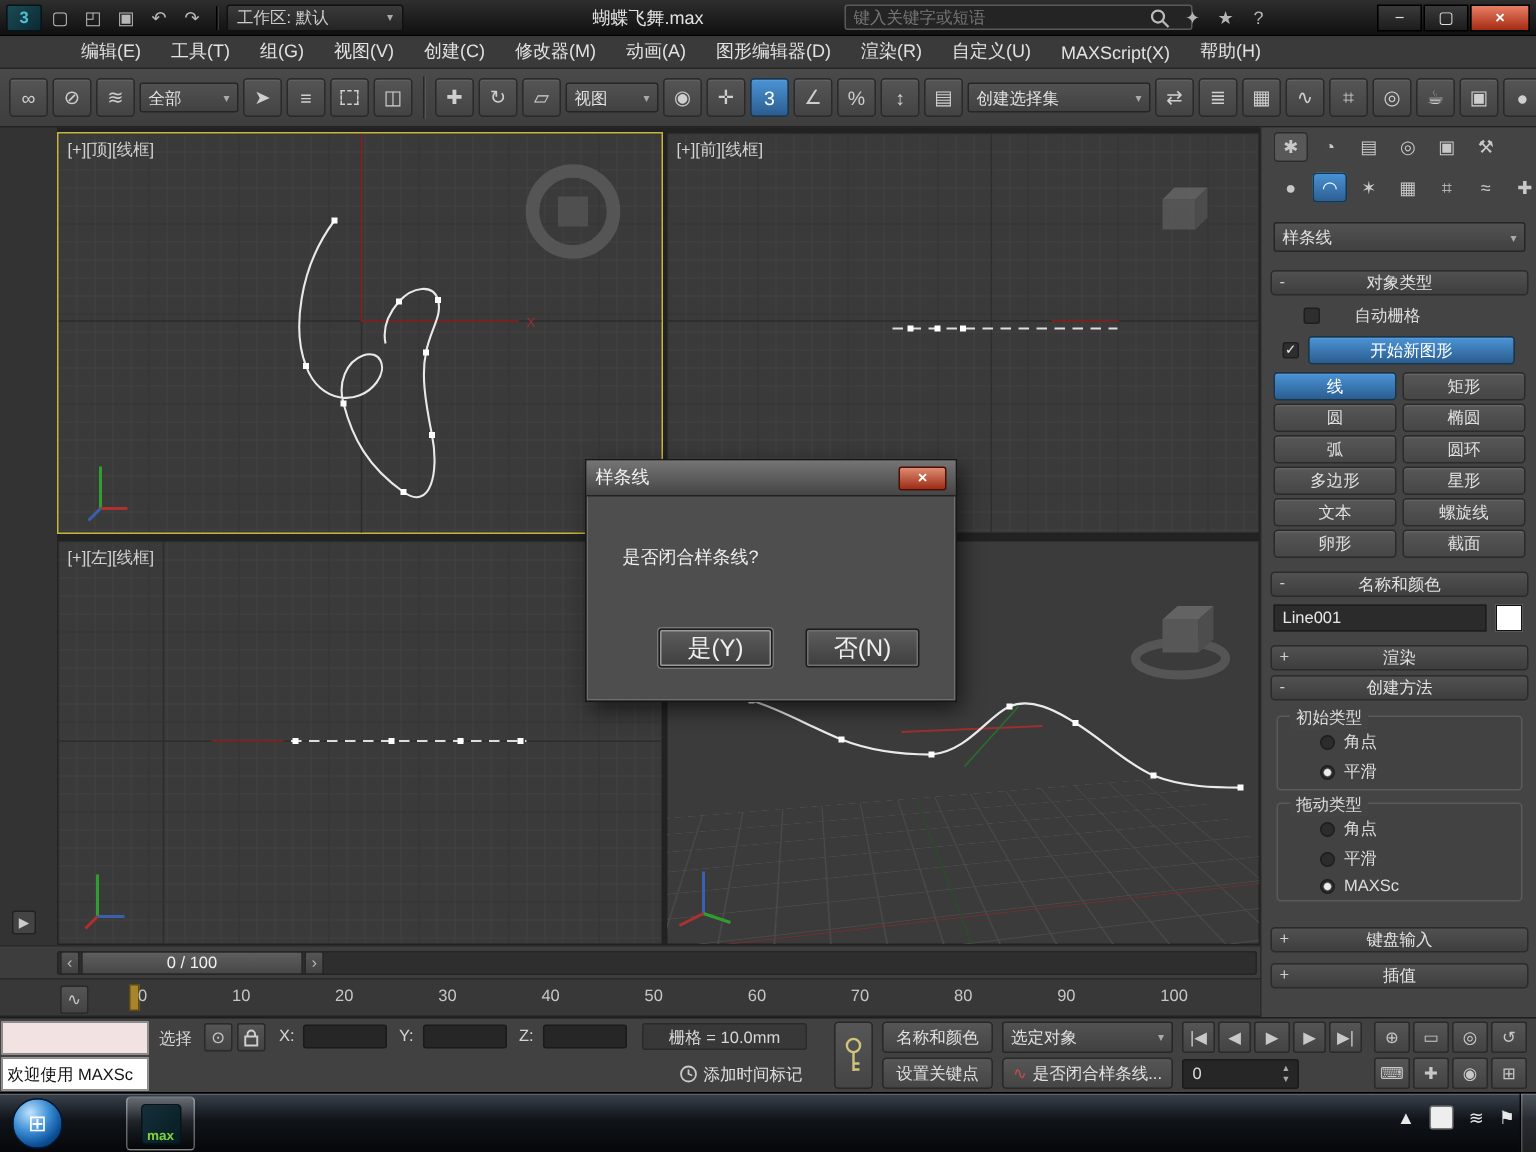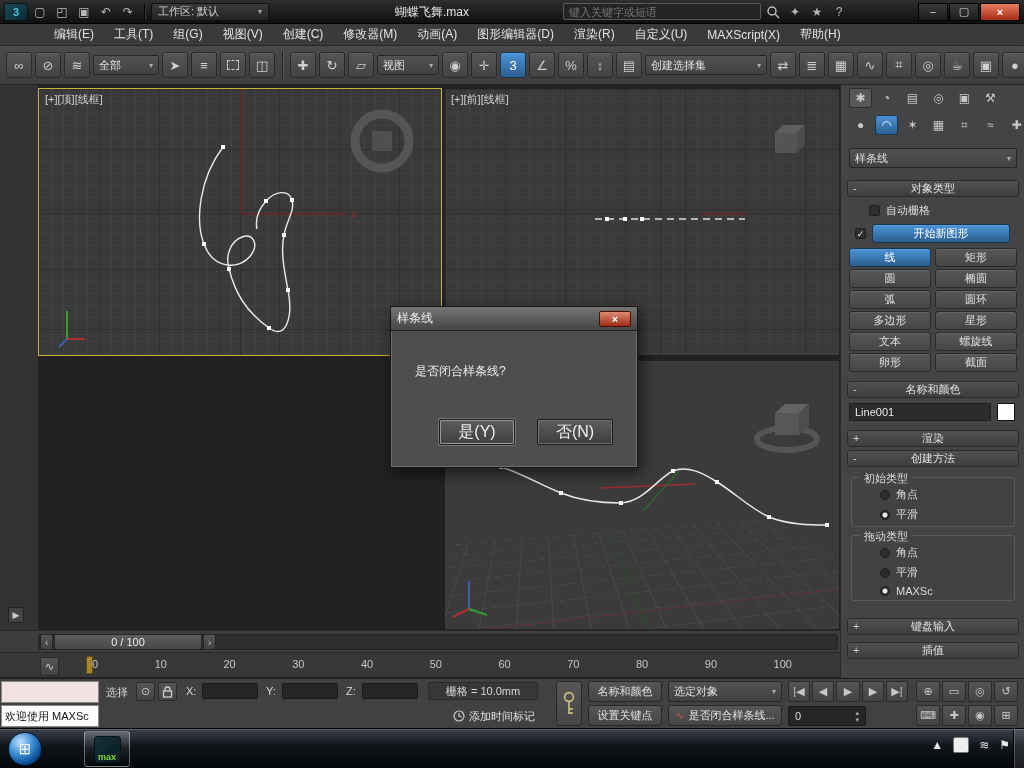--- a/index.html
+++ b/index.html
@@ -17,21 +17,21 @@
     font-size:11px;display:flex;align-items:center;justify-content:center}
   .qat{width:20px;height:18px;display:flex;align-items:center;justify-content:center;
     color:#b8b8b8;font-size:12px;border-radius:2px}
   .tb-sep{width:1px;height:16px;background:#000;box-shadow:1px 0 0 #3a3a3a;margin:0 4px}
   .ws-dd{height:18px;min-width:118px;background:linear-gradient(#3a3a3a,#242424);
     border:1px solid #111;border-radius:2px;display:flex;align-items:center;
     padding:0 6px;gap:6px;color:#ccc}
   .dda{margin-left:auto;font-size:8px;color:#aaa}
   .doc-title{position:absolute;left:432px;top:4px;transform:translateX(-50%);
     color:#e3e3e3;font-size:12px}
-  .search{position:absolute;left:563px;top:3px;width:198px;height:17px;
+  .search{position:absolute;left:563px;top:3px;width:232px;height:17px;
     background:#242424;border:1px solid #5a5a5a;border-radius:2px;color:#9a9a9a;
     font-size:11px;padding:0 5px;font-family:inherit}
   .t-ico{width:20px;height:18px;display:flex;align-items:center;justify-content:center;color:#b5b5b5;font-size:12px}
   .winbtns{margin-left:auto;display:flex;gap:1px}
   .winbtn{width:30px;height:18px;display:flex;align-items:center;justify-content:center;
     color:#ddd;background:linear-gradient(#3a3a3a,#1c1c1c);border:1px solid #000;font-size:11px}
   .winbtn.close{width:40px;background:linear-gradient(#e97e66,#a62a12);color:#fff;font-weight:bold}
 
   
   .menubar{position:absolute;left:0;top:24px;width:1024px;height:22px;background:#3a3a3a;
@@ -320,20 +320,40 @@
           <polygon points="330,44 338,36 360,36 352,44" fill="#6a6a6a"></polygon>
           <polygon points="352,44 360,36 360,56 352,64" fill="#525252"></polygon>
         </g>
         <g>
           <line x1="26" y1="248" x2="26" y2="222" stroke="#3a5fae" stroke-width="2"></line>
           <line x1="26" y1="248" x2="44" y2="248" stroke="#b03030" stroke-width="2"></line>
         </g>
       </svg>
     </div>
 
+    <div class="vp" style="left:38px;top:275px;width:404px;height:270px">
+      <div class="vp-label">[+][左][线框]</div>
+      <svg width="404" height="270" viewBox="0 0 404 270">
+        <line x1="0" y1="133" x2="404" y2="133" stroke="#2d2d2d"></line>
+        <line x1="70" y1="0" x2="70" y2="270" stroke="#2d2d2d"></line>
+        <line x1="102" y1="133" x2="150" y2="133" stroke="#8b2020"></line>
+        <line x1="155" y1="133" x2="312" y2="133" stroke="#dddddd" stroke-width="1.3" stroke-dasharray="7 5"></line>
+        <g fill="#ffffff">
+          <rect x="156" y="131" width="4" height="4"></rect>
+            <rect x="220" y="131" width="4" height="4"></rect>
+          <rect x="266" y="131" width="4" height="4"></rect>
+            <rect x="306" y="131" width="4" height="4"></rect>
+        </g>
+        <g>
+          <line x1="26" y1="250" x2="26" y2="222" stroke="#2f9e2f" stroke-width="2"></line>
+          <line x1="26" y1="250" x2="44" y2="250" stroke="#3a5fae" stroke-width="2"></line>
+          <line x1="26" y1="250" x2="18" y2="258" stroke="#b03030" stroke-width="2"></line>
+        </g>
+      </svg>
+    </div>
 
     <div class="vp persp" style="left:444px;top:275px;width:396px;height:270px">
       <div class="persp-grid">
         <div class="pg-x"></div>
         <div class="pg-y"></div>
       </div>
       <svg width="396" height="270" viewBox="0 0 396 270">
         <line x1="156" y1="127" x2="250" y2="123" stroke="#9c2f2f" stroke-width="1.3"></line>
         <line x1="198" y1="150" x2="234" y2="110" stroke="#2c6b2c" stroke-width="1.2"></line>
         <path d="M56,106 C76,112 96,124 116,132 C136,140 160,142 176,142 C200,140 214,116 228,110
@@ -384,21 +404,21 @@
     <div class="dd cp-dd">
       <span>样条线</span>
       <span class="dda">▾</span>
     </div>
 
     <div class="ro" style="top:95px">
       <span class="st">-</span>
       <span>对象类型</span>
     </div>
 
-    <div class="abs" style="left:28px;top:118px;display:flex;align-items:center;gap:6px">
+    <div class="abs" style="left:28px;top:118px;display:flex;align-items:center;gap:23px">
       <span class="cb"></span>
       <span>自动栅格</span>
     </div>
 
     <div class="abs" style="left:14px;top:139px;display:flex;align-items:center;gap:6px">
       <span class="cb">✓</span>
       <div class="btn blue" style="width:138px">开始新图形</div>
     </div>
 
     <div class="objgrid">

